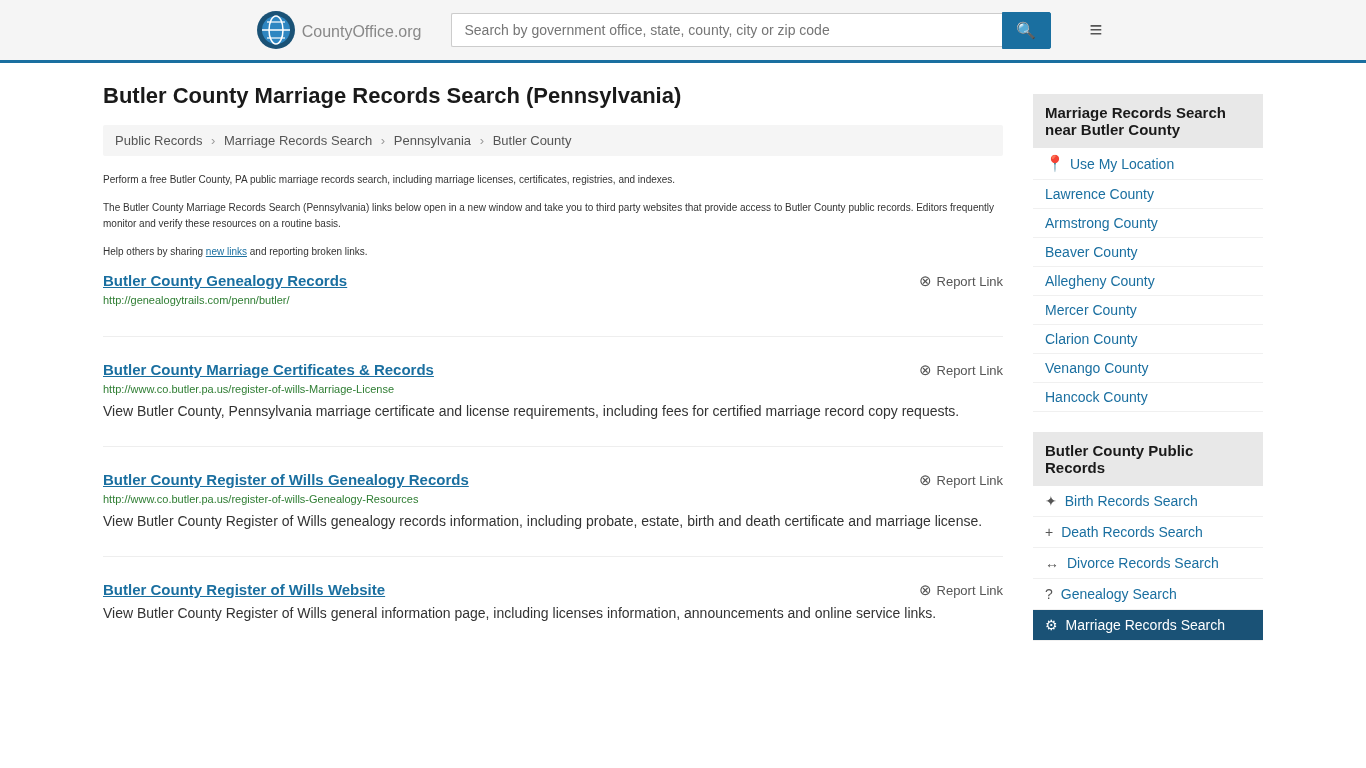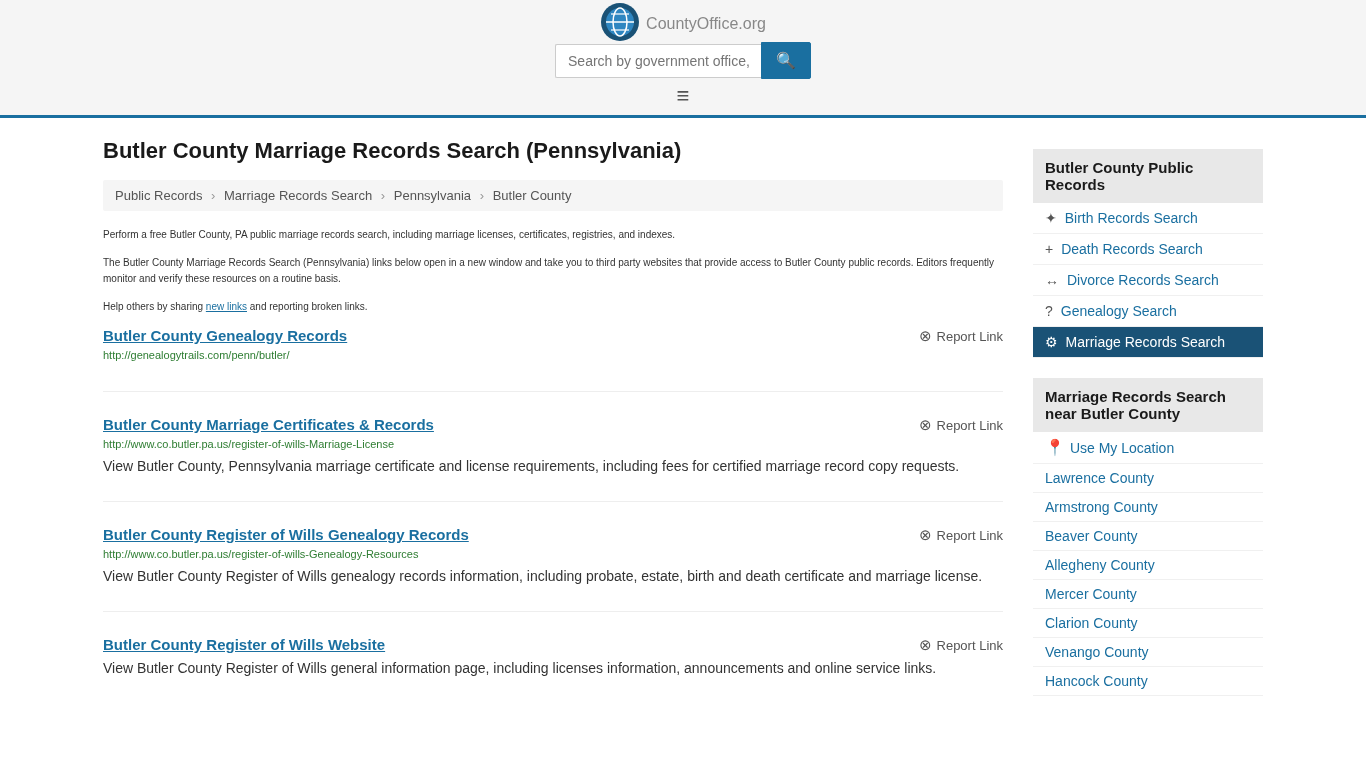--- a/index.html
+++ b/index.html
@@ -2,25 +2,24 @@
 <html><head>
   <meta charset="utf-8">
   <style>
     * { margin: 0; padding: 0; box-sizing: border-box; }
     body { font-family: Arial, sans-serif; font-size: 14px; color: #333; background: #fff; }
 
     
     .header {
       background: #f5f5f5;
       border-bottom: 3px solid #1a6fa0;
-      padding: 2px 20px;
+      padding: 10px 20px;
       display: flex;
       align-items: center;
       justify-content: center;
-      flex-direction: column;
     }
     .logo-area {
       display: flex;
       align-items: center;
       gap: 6px;
     }
     .logo-icon {
       width: 40px;
       height: 40px;
     }
@@ -316,58 +315,58 @@
         </div>
       </div>
       <div class="record-desc">View Butler County Register of Wills general information page, including licenses information, announcements and online service links.</div>
     </div>
 
   </main>
 
   <aside class="sidebar">
 
     <div class="sidebar-section">
-      <div class="sidebar-section-title">Butler County Public Records</div>
-      <ul class="sidebar-records-list">
-        <li>
-          <span class="rec-icon">✦</span>
-          <a href="#">Birth Records Search</a>
-        </li>
-        <li>
-          <span class="rec-icon">+</span>
-          <a href="#">Death Records Search</a>
-        </li>
-        <li>
-          <span class="rec-icon">↔</span>
-          <a href="#">Divorce Records Search</a>
-        </li>
-        <li>
-          <span class="rec-icon">?</span>
-          <a href="#">Genealogy Search</a>
-        </li>
-        <li class="active-item">
-          <span class="rec-icon">⚙</span>
-          <a href="#">Marriage Records Search</a>
-        </li>
-      </ul>
-    </div>
-
-    <div class="sidebar-section">
       <div class="sidebar-section-title">Marriage Records Search near Butler County</div>
       <ul class="sidebar-list">
         <li class="use-location">
           <span style="color:#555;font-size:16px;">📍</span>
           <a href="#">Use My Location</a>
         </li>
         <li><a href="#">Lawrence County</a></li>
         <li><a href="#">Armstrong County</a></li>
         <li><a href="#">Beaver County</a></li>
         <li><a href="#">Allegheny County</a></li>
         <li><a href="#">Mercer County</a></li>
         <li><a href="#">Clarion County</a></li>
         <li><a href="#">Venango County</a></li>
         <li><a href="#">Hancock County</a></li>
       </ul>
     </div>
 
+    <div class="sidebar-section">
+      <div class="sidebar-section-title">Butler County Public Records</div>
+      <ul class="sidebar-records-list">
+        <li>
+          <span class="rec-icon">✦</span>
+          <a href="#">Birth Records Search</a>
+        </li>
+        <li>
+          <span class="rec-icon">+</span>
+          <a href="#">Death Records Search</a>
+        </li>
+        <li>
+          <span class="rec-icon">↔</span>
+          <a href="#">Divorce Records Search</a>
+        </li>
+        <li>
+          <span class="rec-icon">?</span>
+          <a href="#">Genealogy Search</a>
+        </li>
+        <li class="active-item">
+          <span class="rec-icon">⚙</span>
+          <a href="#">Marriage Records Search</a>
+        </li>
+      </ul>
+    </div>
+
   </aside>
 
 </div>
 
 </body></html>

